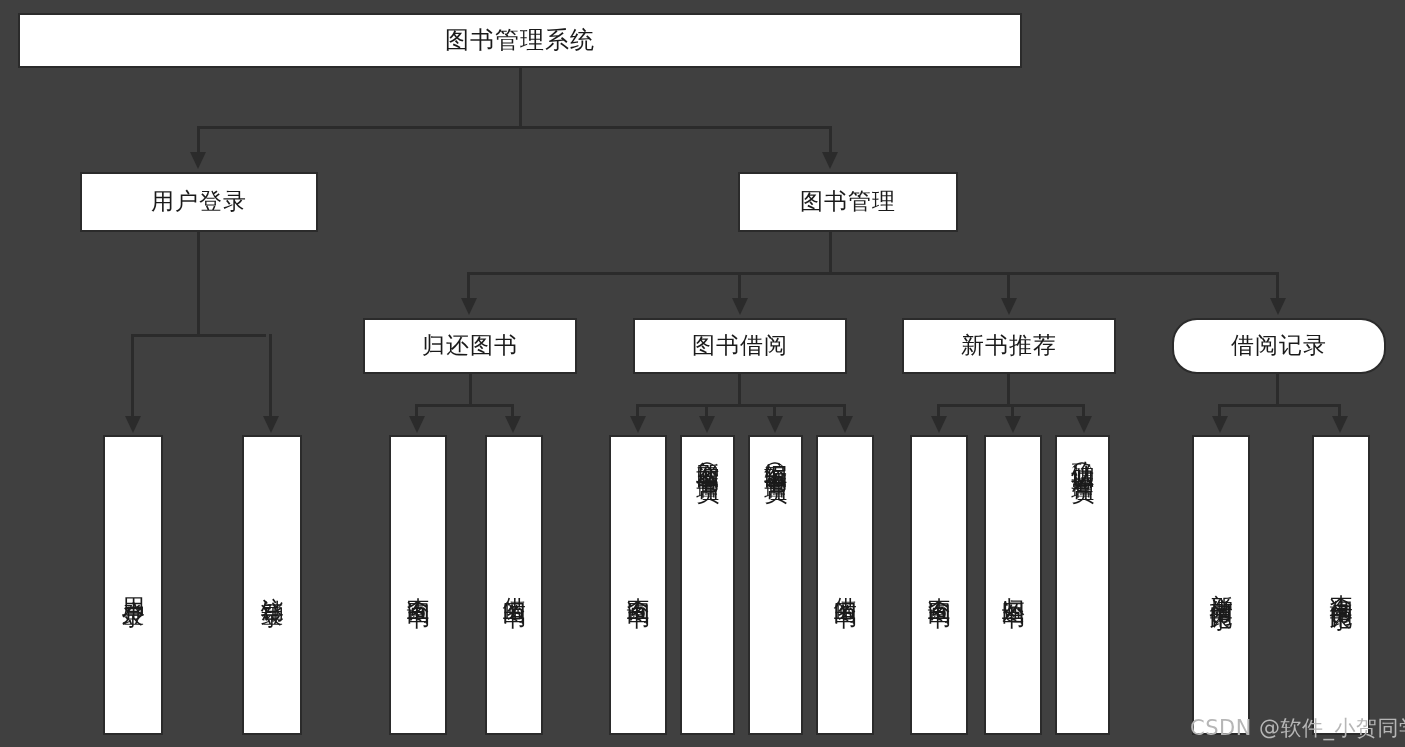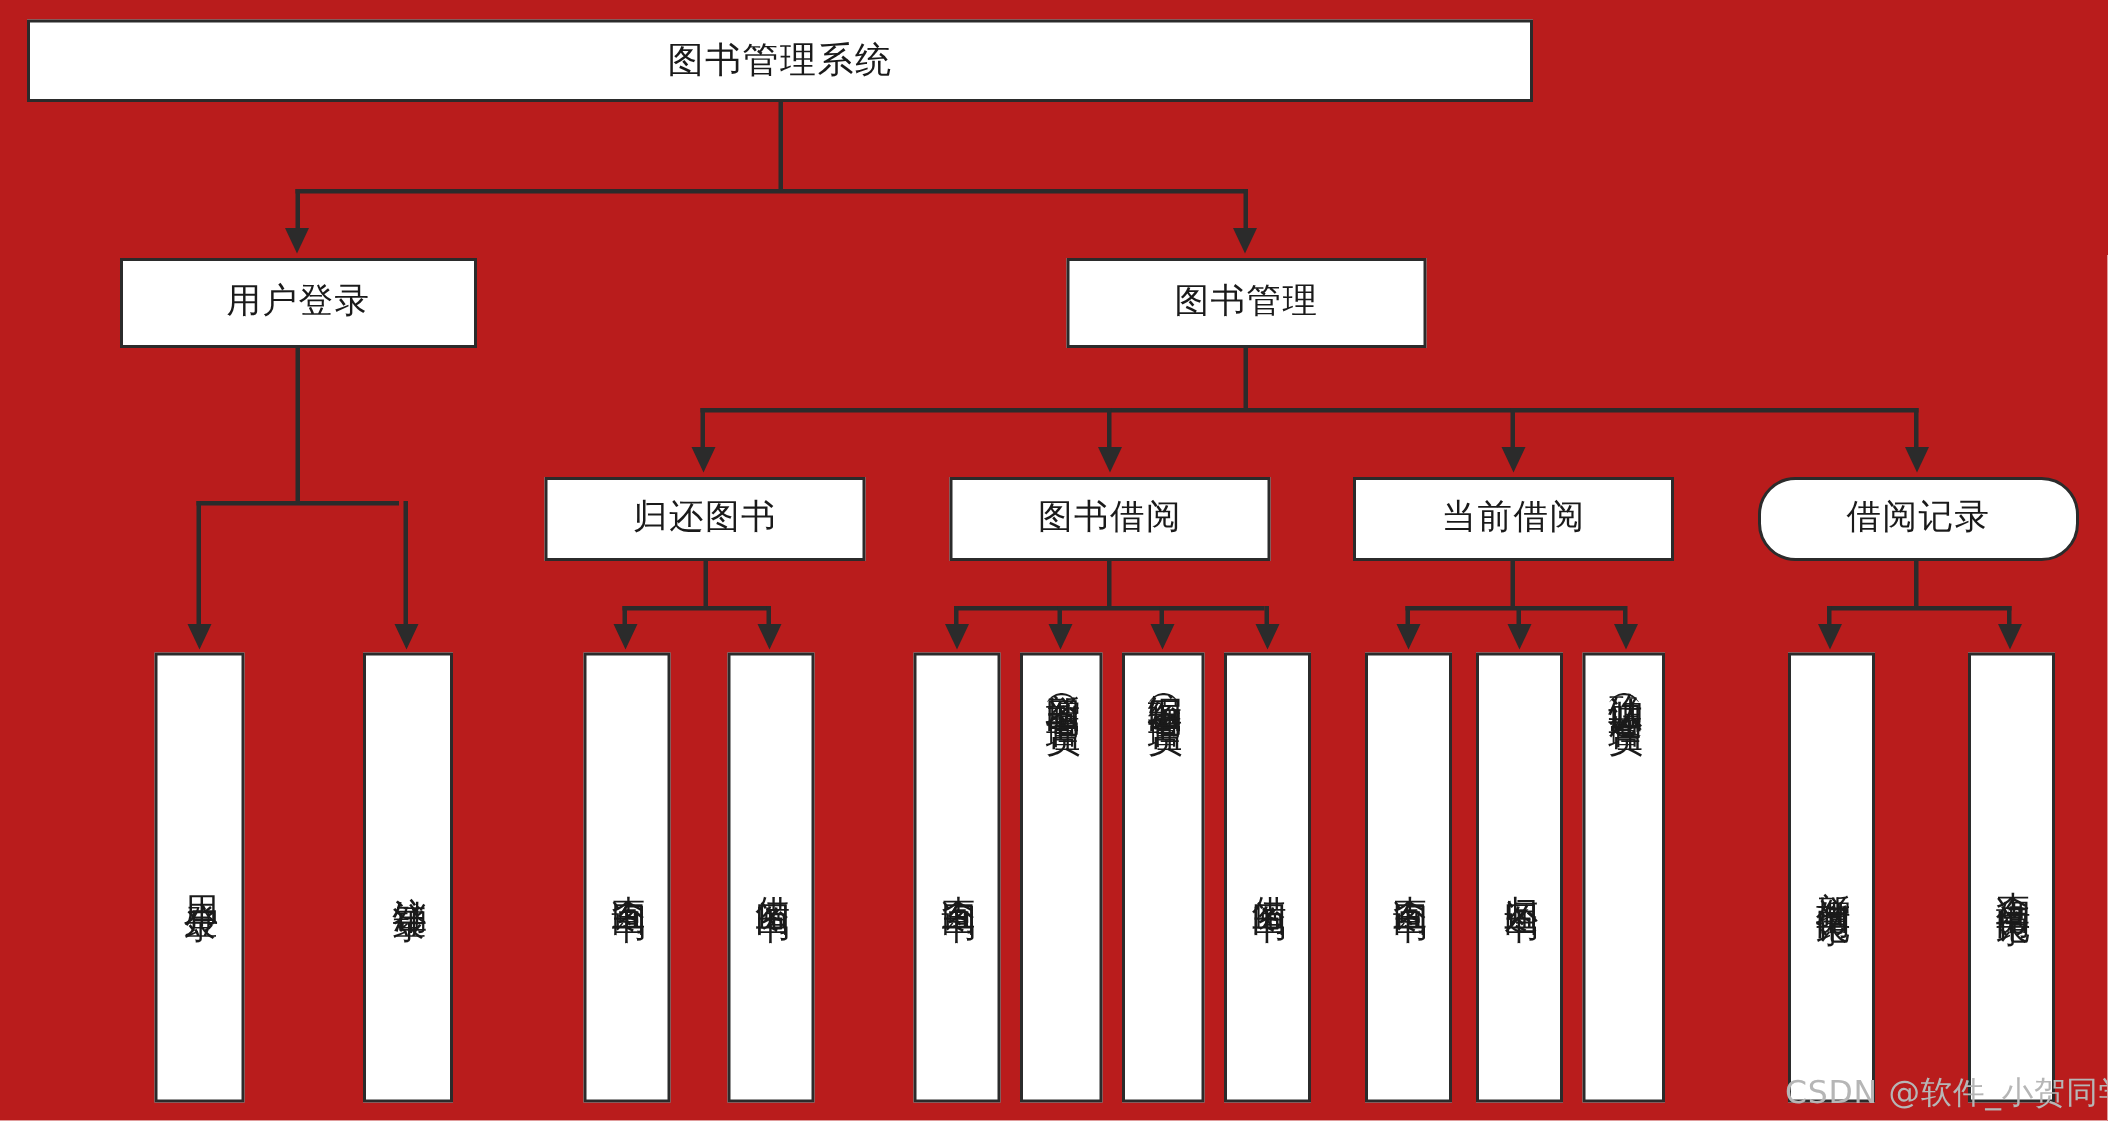--- a/index.html
+++ b/index.html
@@ -7,21 +7,21 @@
     padding: 0;
     background: #ffffff;
   }
   body {
     font-family: "DejaVu Sans", "Liberation Sans", sans-serif;
   }
   #canvas {
     position: relative;
     width: 1405px;
     height: 747px;
-    background: #b91c1c;
+    background: #404040;
     overflow: hidden;
   }
 
   
   .node {
     position: absolute;
     box-sizing: border-box;
     background: #ffffff;
     border: 2px solid #2b2b2b;
     display: flex;
@@ -105,21 +105,21 @@
 
   <div class="conn v" style="left:197px; top:126px; height:28px;"></div>
   <div class="arrow" style="left:190px; top:152px;"></div>
   <div class="conn v" style="left:829px; top:126px; height:28px;"></div>
   <div class="arrow" style="left:822px; top:152px;"></div>
 
   <div class="node horiz" style="left:80px; top:172px; width:238px; height:60px;">
     <span class="label">用户登录</span>
   </div>
 
-  <div class="node horiz" style="left:711px; top:172px; width:240px; height:60px;">
+  <div class="node horiz" style="left:738px; top:172px; width:220px; height:60px;">
     <span class="label">图书管理</span>
   </div>
 
   <div class="conn v" style="left:197px; top:232px; height:104px;"></div>
   <div class="conn h" style="left:131px; top:334px; width:135px;"></div>
   <div class="conn v" style="left:131px; top:334px; height:84px;"></div>
   <div class="arrow" style="left:125px; top:416px;"></div>
   <div class="conn v" style="left:269px; top:334px; height:84px;"></div>
   <div class="arrow" style="left:263px; top:416px;"></div>
 
@@ -138,21 +138,21 @@
   <div class="conn v" style="left:1276px; top:272px; height:28px;"></div>
   <div class="arrow" style="left:1270px; top:298px;"></div>
 
   <div class="node horiz" style="left:363px; top:318px; width:214px; height:56px;">
     <span class="label">归还图书</span>
   </div>
   <div class="node horiz" style="left:633px; top:318px; width:214px; height:56px;">
     <span class="label">图书借阅</span>
   </div>
   <div class="node horiz" style="left:902px; top:318px; width:214px; height:56px;">
-    <span class="label">当前借阅</span>
+    <span class="label">新书推荐</span>
   </div>
   <div class="node horiz" style="left:1172px; top:318px; width:214px; height:56px;border-radius:25px;">
     <span class="label">借阅记录</span>
   </div>
 
   <div class="conn v" style="left:469px; top:374px; height:32px;"></div>
   <div class="conn h" style="left:415px; top:404px; width:99px;"></div>
   <div class="conn v" style="left:415px; top:404px; height:14px;"></div>
   <div class="arrow" style="left:409px; top:416px;"></div>
   <div class="conn v" style="left:511px; top:404px; height:14px;"></div>

